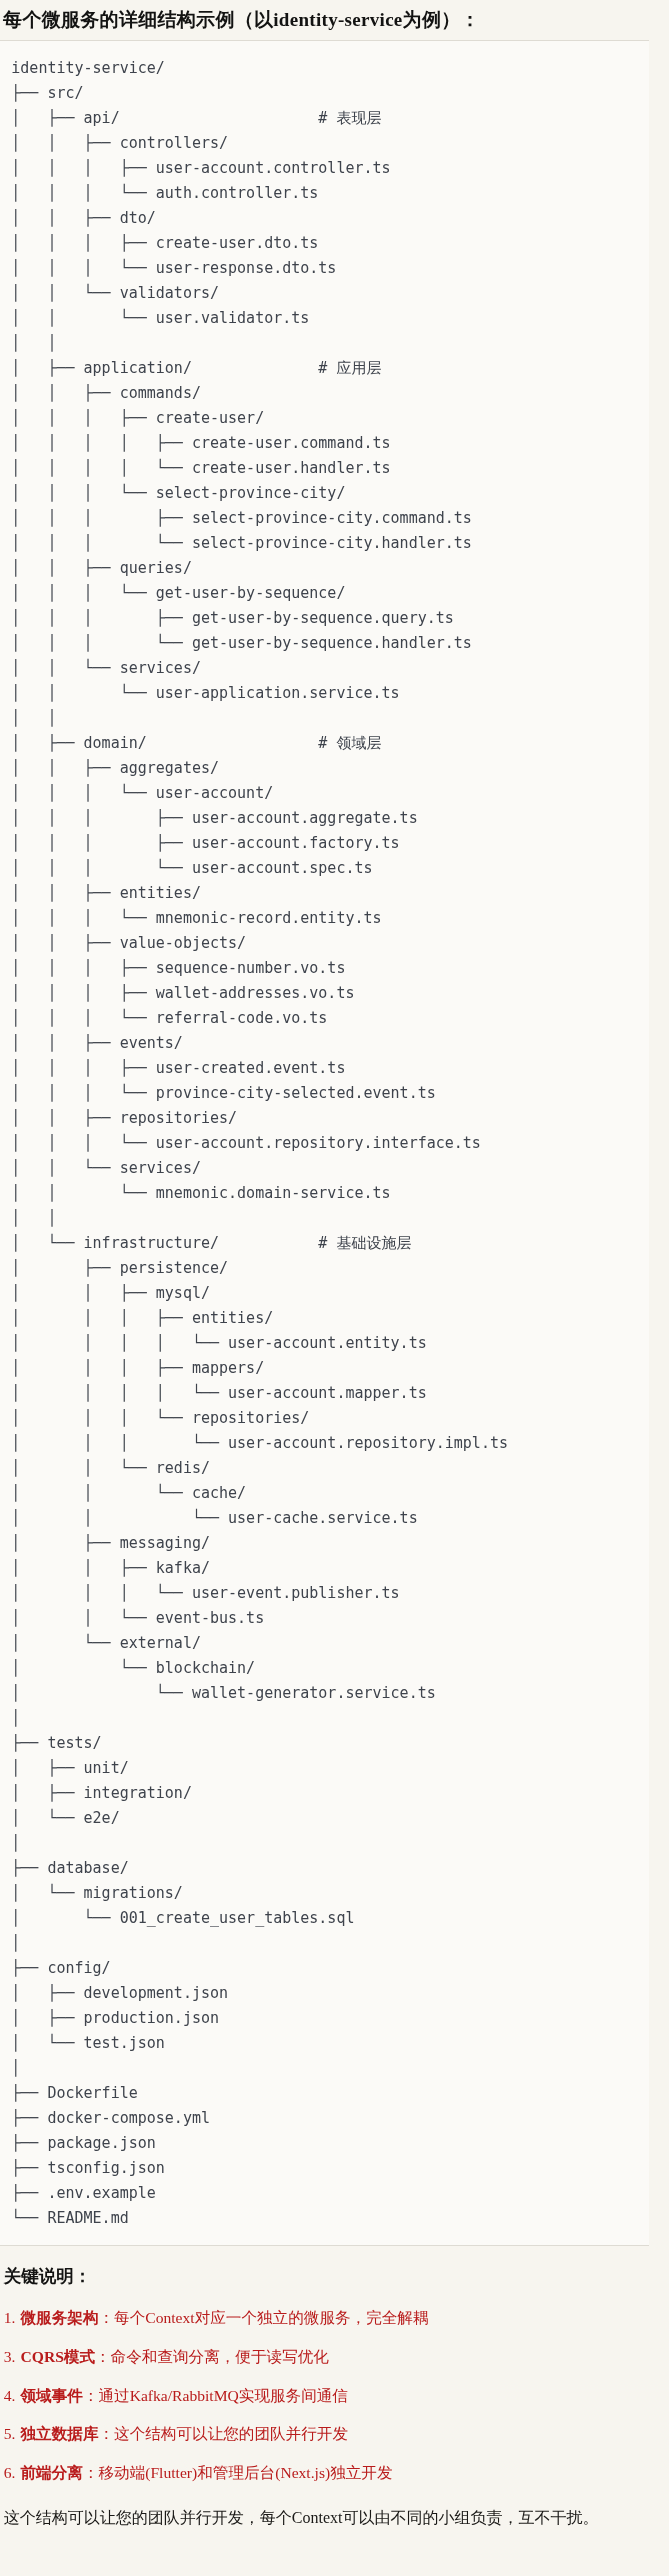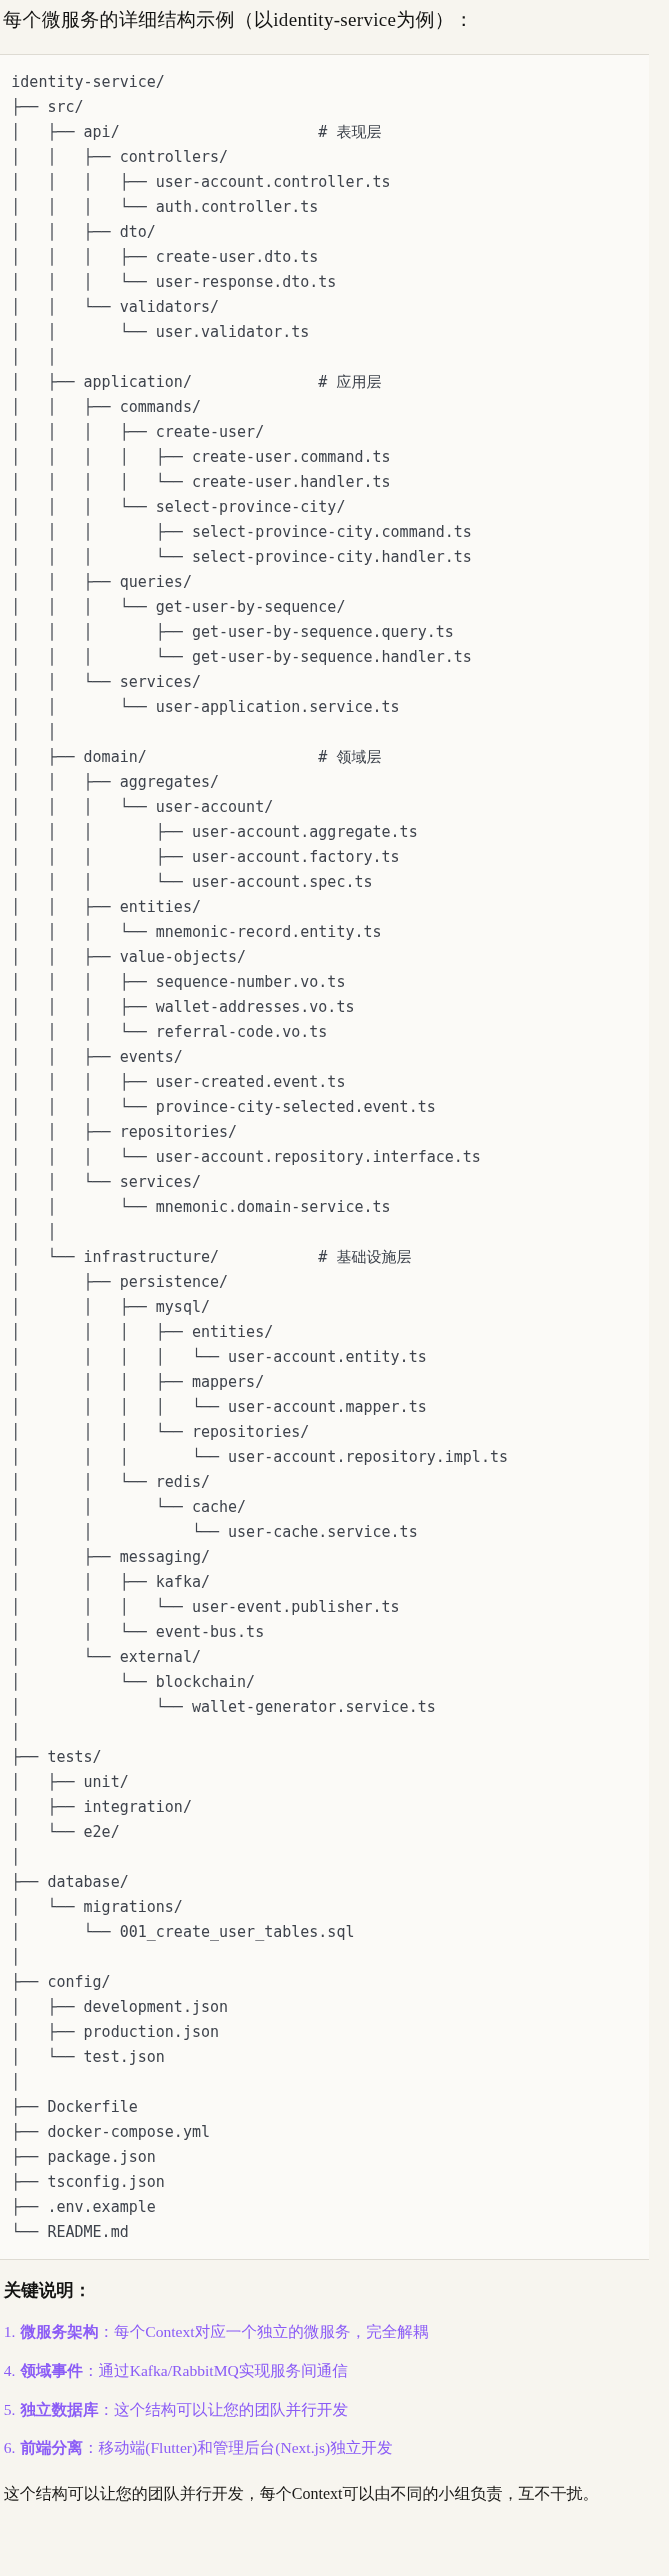--- a/index.html
+++ b/index.html
@@ -9,27 +9,27 @@
     height: 2576px;
     overflow: hidden;
     background: #f7f5ef;
     color: #1a1917;
     font-family: "Liberation Serif", serif;
   }
   .page-title {
     margin: 0;
     padding: 6.9px 3.8px 0 3.1px;
     font-size: 19px;
-    font-weight: normal;
+    font-weight: bold;
     line-height: 25px;
     color: #131312;
     letter-spacing: 0.3px;
   }
   .codeblock {
-    margin-top: 22px;
+    margin-top: 8px;
     background: #fbfaf7;
     border-top: 0.6px solid #dedbd3;
     border-bottom: 0.6px solid #dedbd3;
     padding: 15px 11.3px 14.4px 11.3px;
     width: 649px;
   }
   .codeblock pre {
     margin: 0;
     font-family: "DejaVu Sans Mono", monospace;
     font-size: 15px;
@@ -43,21 +43,21 @@
   .notes-heading {
     margin: 0 0 20.6px 0;
     font-size: 17.5px;
     font-weight: bold;
     color: #131312;
   }
   .note-item {
     margin: 4px 0 18px 0;
     font-size: 15.6px;
     line-height: 20.6px;
-    color: #8b5cf6;
+    color: #b91c1c;
   }
   .note-num { margin-right: 5px; }
   .note-term { font-weight: bold; }
   .closing-paragraph {
     margin: 25px 0 0 0;
     font-size: 16px;
     line-height: 20.6px;
     color: #1a1917;
   }
 </style>
@@ -153,19 +153,20 @@
 ├── package.json
 ├── tsconfig.json
 ├── .env.example
 └── README.md</pre>
 </div>
 
 <section class="notes">
   <h3 class="notes-heading">关键说明：</h3>
   <div id="notes-list">
       <p class="note-item"><span class="note-num">1.</span><span class="note-term">微服务架构</span><span>：</span><span>每个Context对应一个独立的微服务，完全解耦</span></p>
+      <p class="note-item"><span class="note-num">3.</span><span class="note-term">CQRS模式</span><span>：</span><span>命令和查询分离，便于读写优化</span></p>
       <p class="note-item"><span class="note-num">4.</span><span class="note-term">领域事件</span><span>：</span><span>通过Kafka/RabbitMQ实现服务间通信</span></p>
       <p class="note-item"><span class="note-num">5.</span><span class="note-term">独立数据库</span><span>：</span><span>这个结构可以让您的团队并行开发</span></p>
       <p class="note-item"><span class="note-num">6.</span><span class="note-term">前端分离</span><span>：</span><span>移动端(Flutter)和管理后台(Next.js)独立开发</span></p>
     </div>
   <p class="closing-paragraph">这个结构可以让您的团队并行开发，每个Context可以由不同的小组负责，互不干扰。</p>
 </section>
 
 
 </body></html>

